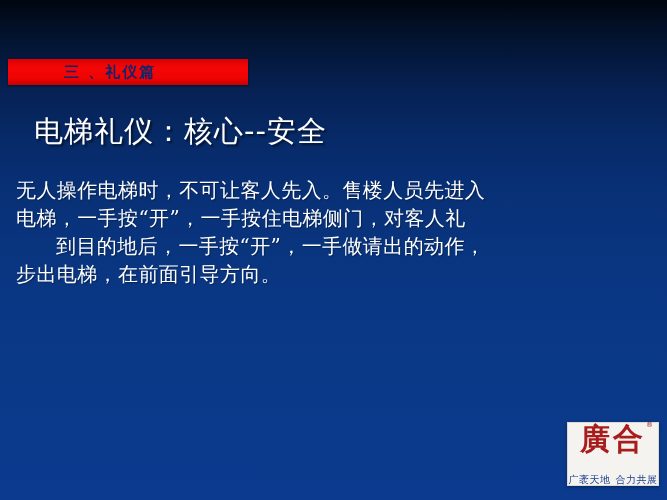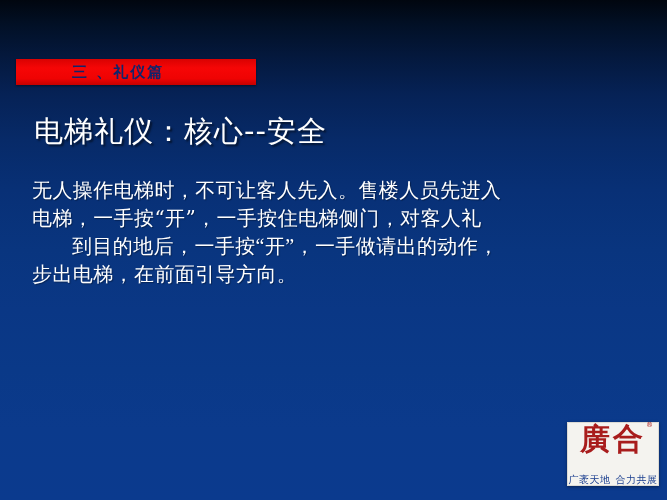--- a/index.html
+++ b/index.html
@@ -25,21 +25,21 @@
         #09357f 50%,
         #0a3785 62%,
         #0a3988 74%,
         #0b3a8c 86%,
         #0b3a8e 100%);
   }
 
   
   .banner {
     position: absolute;
-    left: 16px;
+    left: 8px;
     top: 59px;
     width: 240px;
     height: 26px;
     background: #ee0000;
     background: linear-gradient(to bottom, #d90202 0%, #f60606 35%, #ef0303 75%, #c40101 100%);
     box-shadow: 0 1px 2px rgba(0,0,0,0.45);
   }
   .banner-text {
     position: absolute;
     left: 56px;
@@ -63,37 +63,36 @@
     color: #ffffff;
     letter-spacing: 1px;
     white-space: nowrap;
     text-shadow: 2px 2px 2px rgba(0,0,0,0.55);
     font-family: "DejaVu Sans", sans-serif;
   }
 
   
   .body-copy {
     position: absolute;
-    left: 32px;
+    left: 16px;
     top: 176px;
     width: 612px;
     font-size: 20px;
     line-height: 28px;
     color: #ffffff;
     letter-spacing: 0.4px;
     font-family: "DejaVu Serif", serif;
     text-shadow: 1px 1px 1px rgba(0,0,0,0.35);
   }
   .body-copy p {
     margin: 0;
     white-space: nowrap;
   }
   .body-copy p.indent {
     text-indent: 40px;
-    font-family: Liberation Serif, serif;
   }
 
   
   .logo {
     position: absolute;
     right: 8px;
     bottom: 14px;
     width: 90px;
     height: 62px;
     background: #f4f3ef;

